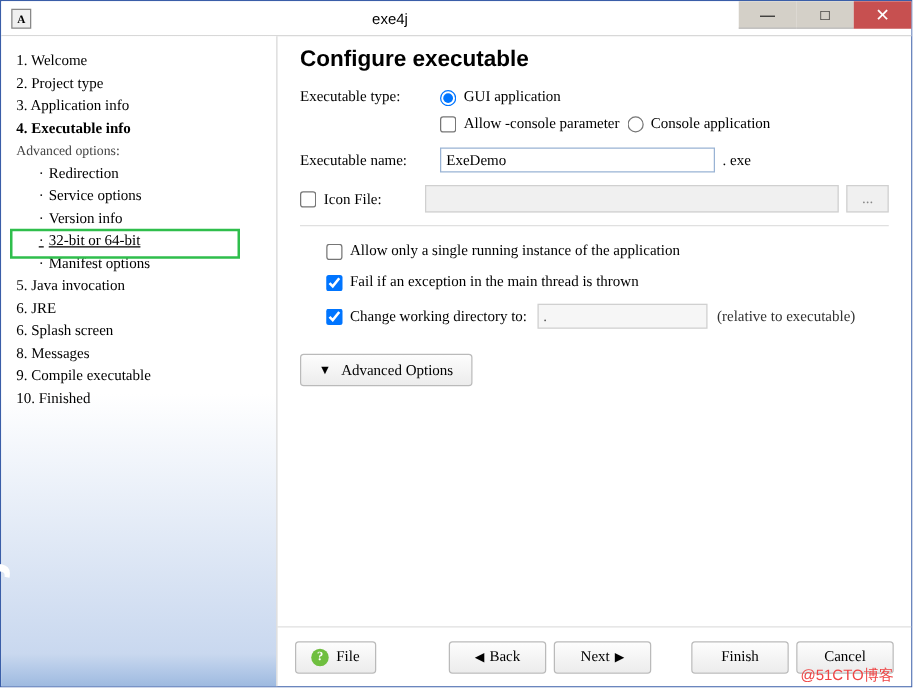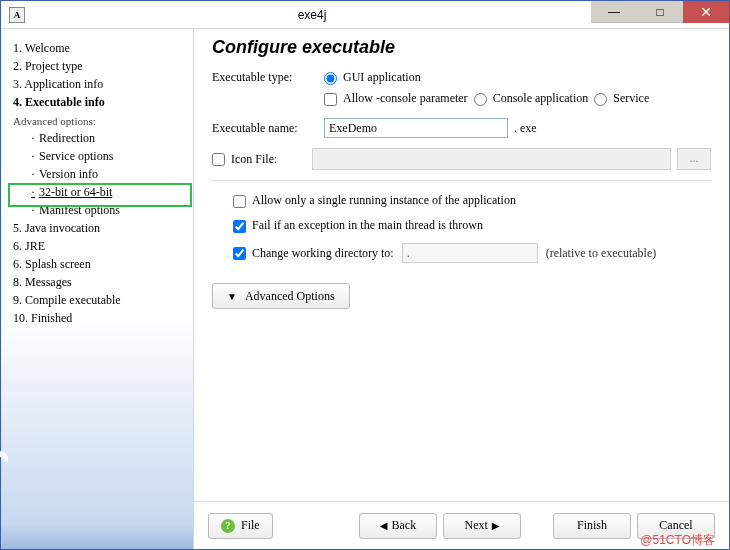--- a/index.html
+++ b/index.html
@@ -7,37 +7,37 @@
 .window { width: 730px; height: 550px; border: 1px solid #3a5ea8; display: flex; flex-direction: column; background: #fff; }
 .titlebar { height: 28px; background: #fff; display: flex; align-items: center; border-bottom: 1px solid #d8d8d8; }
 .app-icon { width: 16px; height: 16px; margin: 0 8px; display: inline-flex; align-items: center; justify-content: center; border: 1px solid #888; font-size: 9px; font-weight: bold; background: #f0f0f0; }
 .title-text { flex: 1; text-align: center; font-family: Tahoma, sans-serif; font-size: 12px; color: #000; }
 .win-btns { display: flex; height: 100%; }
 .win-btn { width: 46px; height: 22px; display: flex; align-items: center; justify-content: center; font-family: Arial, sans-serif; }
 .win-min, .win-max { background: #d4d0c8; border-bottom: 1px solid #bbb; }
 .win-close { background: #c75050; color: #fff; font-size: 14px; }
 .win-min span, .win-max span { font-size: 12px; }
 .body-area { flex: 1; display: flex; position: relative; }
-.sidebar { width: 193px; background: linear-gradient(to bottom, #fff 0%, #fff 55%, #c9d8ef 95%, #9ebae0 100%); border-right: 1px solid #d8d8d8; padding: 10px 4px 8px 12px; position: relative; }
+.sidebar { width: 221px; background: linear-gradient(to bottom, #fff 0%, #fff 55%, #c9d8ef 95%, #9ebae0 100%); border-right: 1px solid #d8d8d8; padding: 10px 4px 8px 12px; position: relative; }
 .nav-item { line-height: 18px; font-size: 12px; color: #000; cursor: pointer; white-space: nowrap; }
 .nav-item.current { font-weight: bold; }
 .nav-adv-label { font-size: 11px; color: #444; margin-top: 2px; line-height: 16px; }
 .sub-item { padding-left: 18px; line-height: 18px; cursor: pointer; }
 .sub-item .dot { margin-right: 4px; }
 .sub-item.link { text-decoration: underline; }
 .hl-box { position: absolute; left: 7px; top: 154px; width: 184px; height: 24px; border: 2px solid #2fbe4c; pointer-events: none; }
 .logo { position: absolute; left: 8px; bottom: 6px; font-family: Arial, sans-serif; font-size: 42px; font-style: italic; font-weight: bold; color: #fff; letter-spacing: -2px; transform: rotate(-90deg); transform-origin: left bottom; }
 .main { flex: 1; display: flex; flex-direction: column; padding: 0; }
 .content { flex: 1; padding: 8px 18px 0 18px; overflow: hidden; }
-h2 { font-family: "SimHei", sans-serif; font-size: 18px; font-weight: bold; margin-bottom: 12px; font-style: italic; }
+h2 { font-family: "SimHei", sans-serif; font-size: 18px; font-weight: bold; margin-bottom: 12px; }
 .row { display: flex; align-items: center; margin-bottom: 6px; }
 .lbl { width: 112px; color: #000; }
 .radio-col { display: flex; flex-direction: row; gap: 6px; margin-left: 112px; }
 input[type=radio], input[type=checkbox] { margin-right: 6px; vertical-align: middle; }
-.name-input { width: 184px; height: 20px; border: 1px solid #99b3d4; padding: 0 4px; font-family: inherit; font-size: 12px; }
+.name-input { width: 220px; height: 20px; border: 1px solid #99b3d4; padding: 0 4px; font-family: inherit; font-size: 12px; }
 .ext { margin-left: 6px; }
 .icon-row { display: flex; align-items: center; margin-top: 10px; }
 .icon-row .lbl2 { display: inline-flex; align-items: center; width: 100px; }
 .icon-field { flex: 1; height: 22px; background: #f0f0f0; border: 1px solid #d0d0d0; }
 .icon-browse { width: 34px; height: 22px; margin-left: 6px; background: #f0f0f0; border: 1px solid #d0d0d0; color: #888; text-align: center; line-height: 18px; }
 .hr { height: 1px; background: #e0e0e0; margin: 10px 0 12px 0; }
 .check-row { margin-bottom: 10px; display: flex; align-items: center; margin-left: 21px; }
 .dir-input { width: 136px; height: 20px; border: 1px solid #d0d0d0; background: #f6f6f6; color: #555; padding: 0 4px; margin: 0 8px; font-family: inherit; font-size: 12px; }
 .rel { color: #333; }
 .adv-btn { margin-top: 10px; height: 26px; padding: 0 14px; background: linear-gradient(#fdfdfd,#ececec); border: 1px solid #bababa; border-radius: 3px; cursor: pointer; font-family: inherit; font-size: 12px; display: inline-flex; align-items: center; }
@@ -98,21 +98,20 @@
       <div class="content">
         <h2>Configure executable</h2>
 
         <div class="row">
           <span class="lbl">Executable type:</span>
           <label><input type="radio" checked="" style=""><span>GUI application</span></label>
         </div>
         <div class="radio-col">
           <label><input type="checkbox" style=""><span>Allow -console parameter</span></label>
           <label><input type="radio" style=""><span>Console application</span></label>
-          <label><input type="radio" style=""><span>Service</span></label>
         </div>
 
         <div class="row" style="margin-top:12px">
           <span class="lbl">Executable name:</span>
           <input class="name-input" value="ExeDemo" style="">
           <span class="ext">. exe</span>
         </div>
 
         <div class="icon-row">
           <span class="lbl2">

